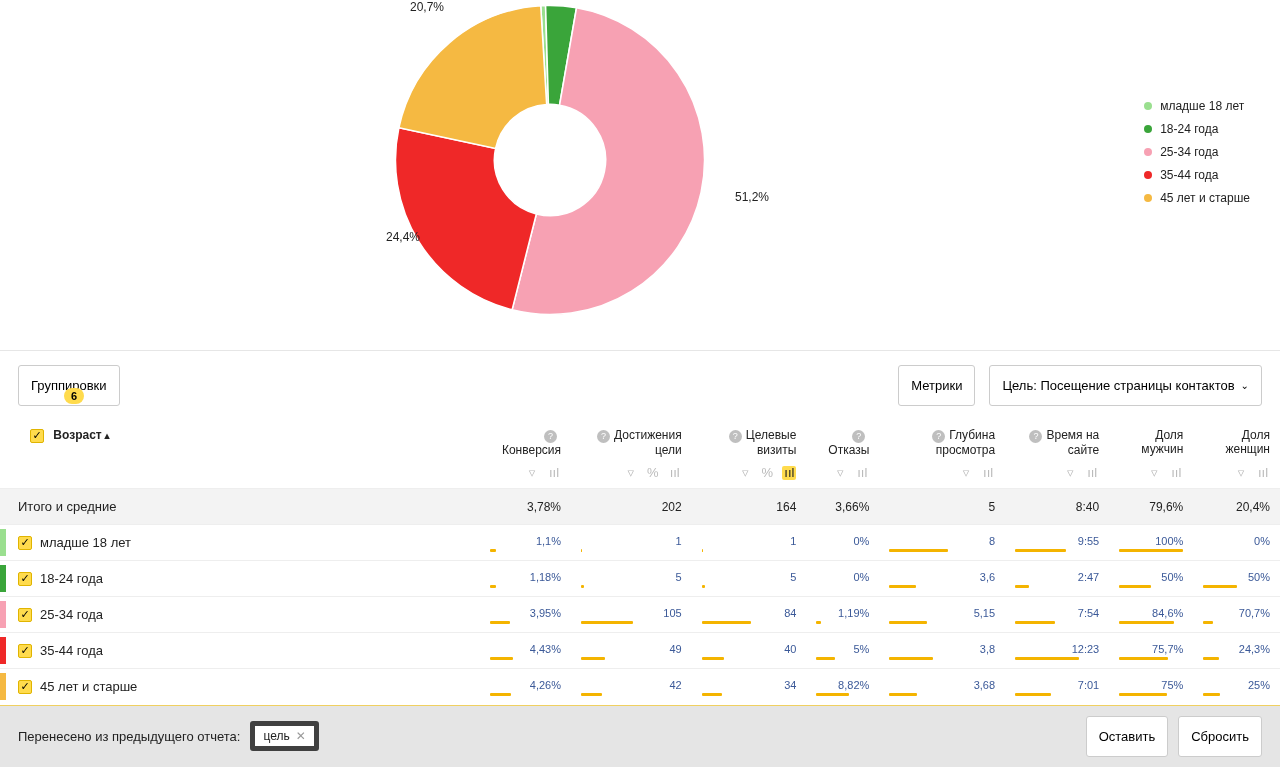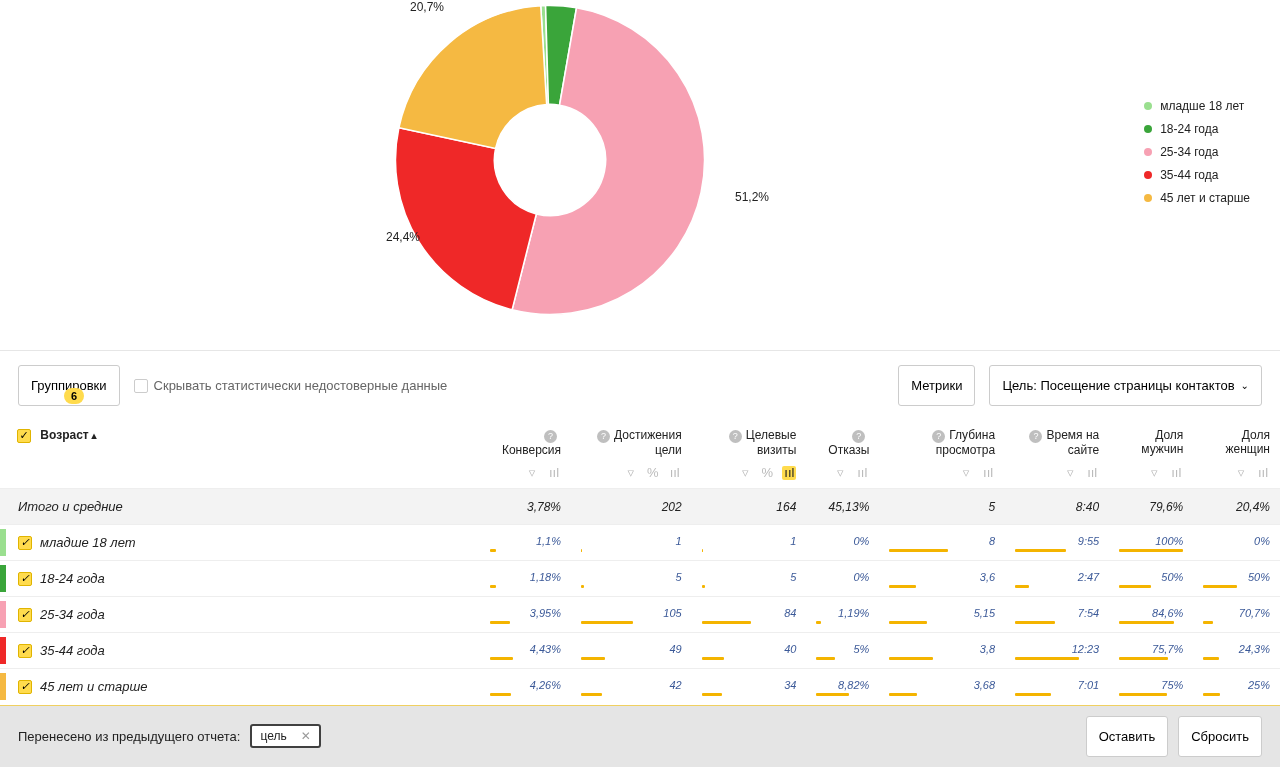--- a/index.html
+++ b/index.html
@@ -25,33 +25,33 @@
   th, td { text-align: right; padding: 0; font-weight: normal; }
   th.rowhead, td.rowhead { text-align: left; }
   thead tr.labels th { font-size: 12px; color: #222; padding: 8px 10px 4px; vertical-align: top; }
   thead tr.icons th { padding: 4px 10px 8px; }
   .qmark { display:inline-block; width:13px; height:13px; border-radius:50%; background:#bfbfbf; color:#fff; font-size:9px; text-align:center; line-height:13px; margin-right:4px; }
   .sort-asc::after { content: " ▴"; font-size: 10px; }
   .mini-icons { display: inline-flex; gap: 8px; align-items: center; justify-content: flex-end; }
   .ic { width: 14px; height: 14px; display: inline-flex; align-items: center; justify-content: center; color: #bbb; }
   .ic.active { background: #ffdb4d; color: #222; border-radius: 2px; padding: 2px; }
   tbody tr { border-top: 1px solid #eee; }
-  tbody td { vertical-align: middle; height: 36px; font-style: italic; }
+  tbody td { vertical-align: middle; height: 36px; }
   .rowhead-inner { display:flex; align-items:center; gap:8px; padding: 6px 10px 6px 18px; }
   .rowhead-inner.totals { font-weight: normal; color:#222; padding-left: 18px; }
   .cell { padding: 2px 10px 0; }
   .cell .val { color: #3b5998; font-size: 11px; display:block; margin-bottom: 2px; }
   .bar { height: 3px; background: #f4b400; border-radius: 1px; }
   .totals-row { background: #f3f3f3; }
   .totals-row td { height: 36px; }
   .totals-row .val { color: #222; font-size: 12px; }
 
   .footer-bar { background: #e5e5e5; border-top: 1px solid #f0d060; display: flex; align-items: center; padding: 10px 18px; gap: 10px; }
   .footer-bar .spacer { flex: 1; }
-  .chip { background: #fff; border: 2px solid #404040; border-radius: 3px; padding: 3px 8px; display: inline-flex; align-items: center; gap: 14px; font-size: 12px; }
+  .chip { background: #fff; border: 5px solid #404040; border-radius: 3px; padding: 3px 8px; display: inline-flex; align-items: center; gap: 6px; font-size: 12px; }
   .closex { color: #999; font-size: 12px; cursor: pointer; }
 </style>
 </head>
 <body>
 
 <div class="chart-area">
   <svg class="donut" width="340" height="340" viewBox="-1.1 -1.1 2.2 2.2">
       <path d="M -0.05996400647944459 -0.9982005399352042 A 1 1 0 0 1 -0.028580181190455783 -0.9995915031867372 L -0.010288865228564082 -0.3598529411472254 A 0.36 0.36 0 0 0 -0.021587042332600052 -0.3593521943766735 Z" fill="#9adf8f" stroke="#fff" stroke-width="0.01"></path>
       <path d="M -0.028580181190455783 -0.9995915031867372 A 1 1 0 0 1 0.1716239646862647 -0.9851625321465326 L 0.06178462728705529 -0.35465851157275174 A 0.36 0.36 0 0 0 -0.010288865228564082 -0.3598529411472254 Z" fill="#3aa53a" stroke="#fff" stroke-width="0.01"></path>
       <path d="M 0.1716239646862647 -0.9851625321465326 A 1 1 0 1 1 -0.24534551035732985 0.969435702121343 L -0.08832438372863874 0.3489968527636835 A 0.36 0.36 0 1 0 0.06178462728705529 -0.35465851157275174 Z" fill="#f7a1b3" stroke="#fff" stroke-width="0.01"></path>
@@ -83,24 +83,20 @@
         <span>45 лет и старше</span>
       </div>
     </div>
 </div>
 
 <div class="controls-bar">
   <button class="btn">
     <span>Группировки</span>
     <span class="badge-count">6</span>
   </button>
-  <label class="checkbox-wrap">
-    <span class="chk"></span>
-    <span>Скрывать статистически недостоверные данные</span>
-  </label>
   <div style="flex:1"></div>
   <button class="btn">Метрики</button>
   <button class="btn dropdown">
     <span>Цель: Посещение страницы контактов</span>
     <span class="chev">⌄</span>
   </button>
 </div>
 
 <table>
   <colgroup>
@@ -109,21 +105,21 @@
       <col>
       <col>
       <col>
       <col>
       <col>
       <col>
       <col>
   </colgroup>
   <thead>
     <tr class="labels">
-      <th class="rowhead" style="padding-left:17px">
+      <th class="rowhead" style="padding-left:30px">
         <span class="chk on"></span>
         <span style="font-weight:bold; margin-left:6px" class="sort-asc">Возраст</span>
       </th>
       <th><span class="qmark">?</span><span>Конверсия</span></th>
       <th><span class="qmark">?</span><span>Достижения цели</span></th>
       <th><span class="qmark">?</span><span>Целевые визиты</span></th>
       <th><span class="qmark">?</span><span>Отказы</span></th>
       <th><span class="qmark">?</span><span>Глубина просмотра</span></th>
       <th><span class="qmark">?</span><span>Время на сайте</span></th>
       <th><span>Доля мужчин</span></th>
@@ -184,21 +180,21 @@
             <span class="val">202</span>
           </div>
         </td>
         <td>
           <div class="cell">
             <span class="val">164</span>
           </div>
         </td>
         <td>
           <div class="cell">
-            <span class="val">45,13%</span>
+            <span class="val">3,66%</span>
           </div>
         </td>
         <td>
           <div class="cell">
             <span class="val">5</span>
           </div>
         </td>
         <td>
           <div class="cell">
             <span class="val">8:40</span>

